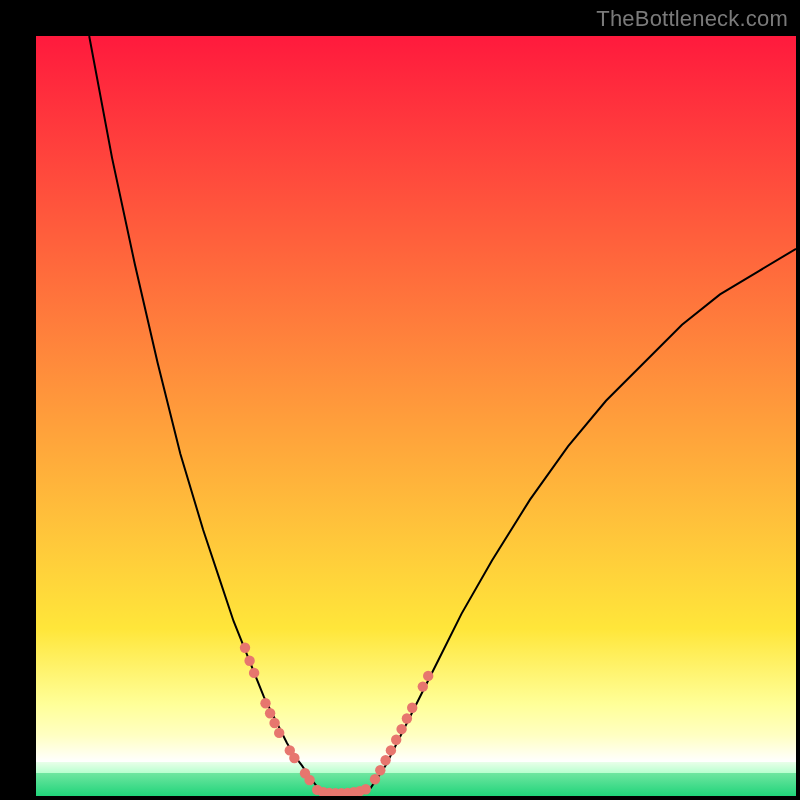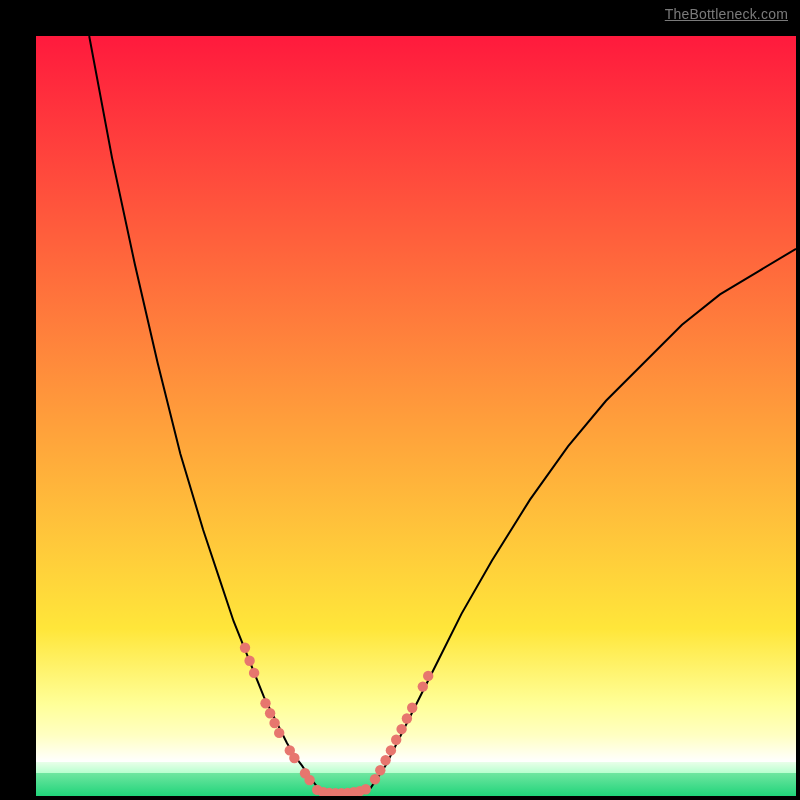--- a/index.html
+++ b/index.html
@@ -14,25 +14,24 @@
   .stage {
     position: relative;
     width: 800px;
     height: 800px;
   }
   .watermark {
     position: absolute;
     top: 6px;
     right: 12px;
     color: #7a7a7a;
-    font-size: 14px;
+    font-size: 22px;
     font-weight: 500;
     letter-spacing: 0.2px;
     z-index: 10;
-    text-decoration: underline;
   }
   svg {
     position: absolute;
     left: 0;
     top: 0;
   }
 </style>
 </head>
 <body>
 

